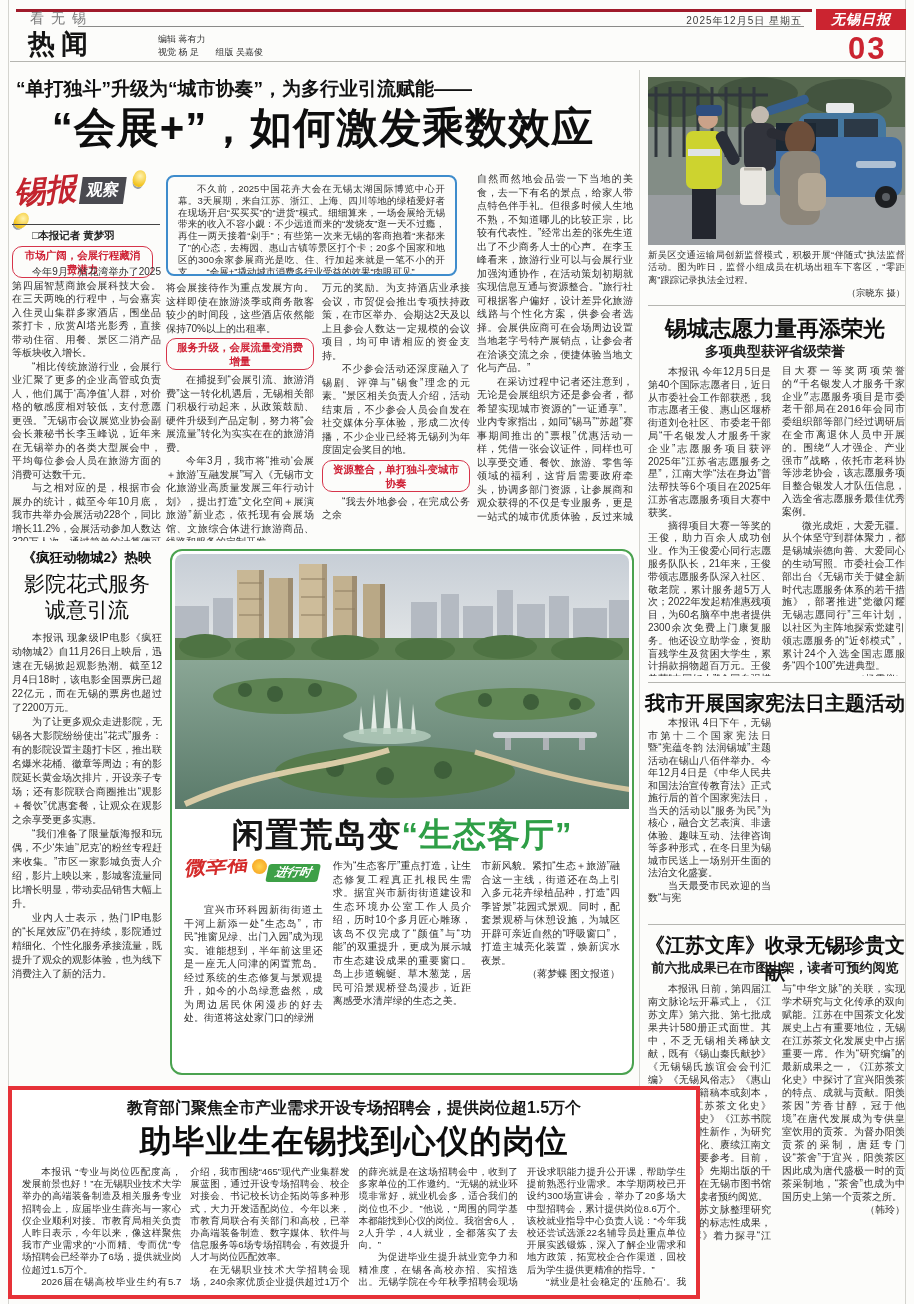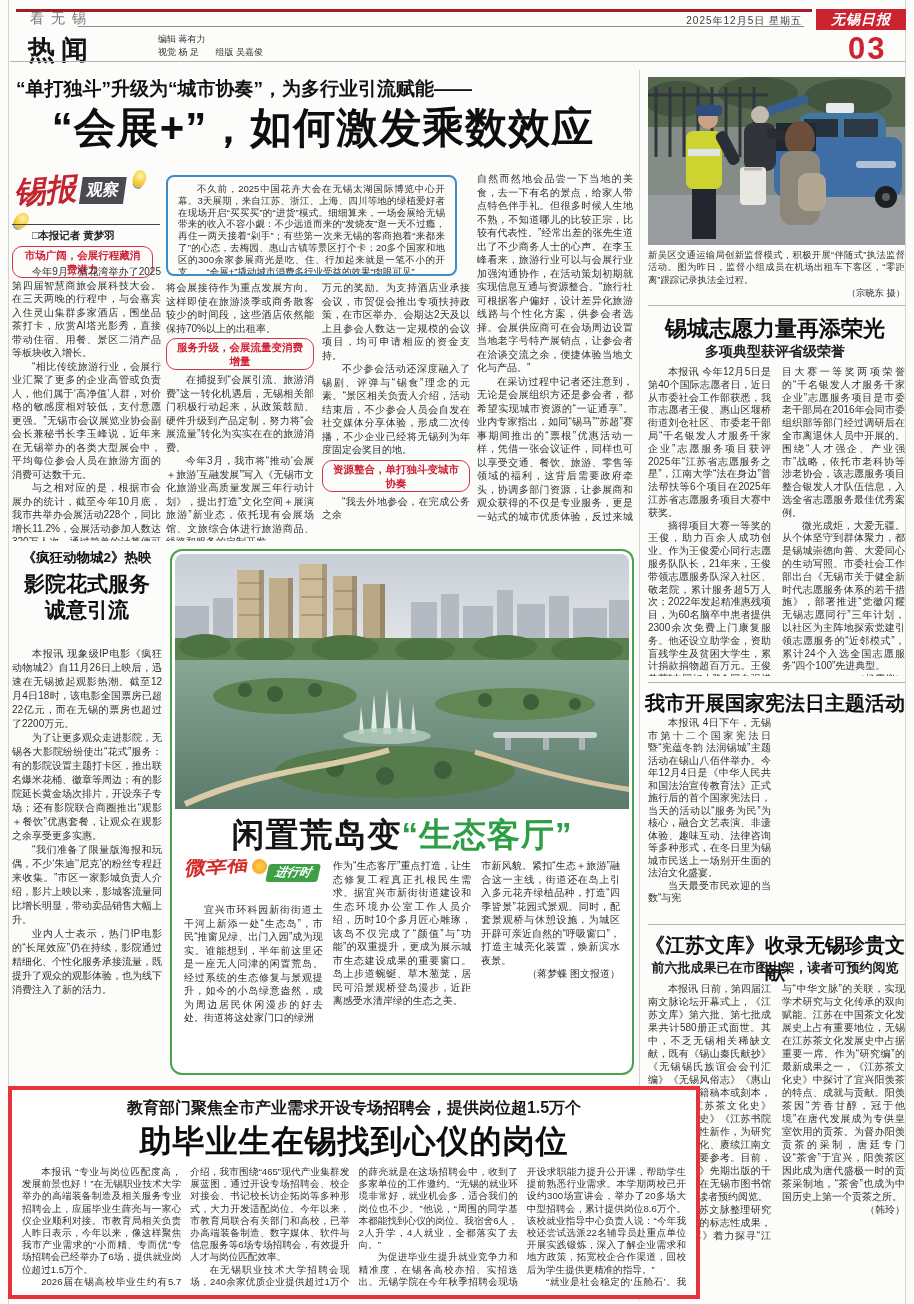--- a/index.html
+++ b/index.html
@@ -4,21 +4,21 @@
 <style>
   html,body{margin:0;padding:0;background:#e8e8e4;}
   .page{position:relative;width:914px;height:1304px;margin:0 auto;background:#fcfcfa;
         font-family:"Liberation Sans","DejaVu Sans",sans-serif;color:#2e2e2e;overflow:hidden;}
   .vline{position:absolute;width:1px;background:#d4d4cf;top:0;bottom:0;}
   .hline{position:absolute;height:1px;background:#b5b5b0;}
 
   
   .red-rule{position:absolute;left:16px;top:9px;width:796px;height:3px;background:#a01b2b;}
   .watch{position:absolute;left:30px;top:10px;font-size:14px;color:#7a7a7a;letter-spacing:7px;}
-  .section-name{position:absolute;left:28px;top:32px;font-size:27px;font-weight:900;letter-spacing:6px;color:#141414;}
+  .section-name{position:absolute;left:28px;top:26px;font-size:27px;font-weight:900;letter-spacing:6px;color:#141414;}
   .credits{position:absolute;left:158px;top:33px;font-size:9px;line-height:13px;color:#333;}
   .credits span{margin-right:14px;}
   .date{position:absolute;left:560px;top:14px;width:242px;text-align:right;font-size:10px;color:#3a3a3a;letter-spacing:1px;}
   .paper-logo{position:absolute;left:816px;top:9px;width:90px;height:21px;background:#cb2430;color:#fff;
       font-family:"Liberation Serif","DejaVu Serif",serif;font-style:italic;font-weight:bold;
       font-size:14px;line-height:21px;text-align:center;letter-spacing:1px;}
   .page-num{position:absolute;left:848px;top:31px;font-size:31px;font-weight:800;color:#cb2430;letter-spacing:2px;}
 
   
   .lead-kicker{position:absolute;left:16px;top:76px;font-size:19px;font-weight:800;color:#111;}
@@ -43,21 +43,21 @@
   .ncol p{margin:0;text-indent:2em;}
   .ncol p.byline{text-align:right;text-indent:0;}
   .introbox{position:absolute;left:166px;top:175px;width:267px;height:85px;border:2px solid #3e8ccc;
       border-radius:8px;padding:6px 10px;font-size:9.5px;line-height:11.8px;text-align:justify;
       overflow:hidden;color:#303030;}
   .introbox p{margin:0;text-indent:2em;}
 
   
   .movie{position:absolute;left:12px;top:549px;width:150px;height:532px;}
   .movie-kicker{text-align:center;font-size:13.5px;font-weight:800;color:#111;margin-bottom:4px;}
-  .movie-headline{text-align:center;font-size:21px;line-height:26px;font-weight:700;color:#0e0e0e;margin-bottom:24px;}
+  .movie-headline{text-align:center;font-size:21px;line-height:26px;font-weight:400;color:#0e0e0e;margin-bottom:8px;}
   .movie-body{height:438px;overflow:hidden;text-align:justify;font-size:10px;line-height:14px;}
   .movie-body p{margin:0;text-indent:2em;}
 
   
   .eco-card{position:absolute;left:170px;top:549px;width:464px;height:526px;border:2.5px solid #4aa24f;
       border-radius:12px;background:#fff;box-sizing:border-box;}
   .eco-photo{position:absolute;left:3px;top:3px;right:3px;height:255px;border-radius:8px 8px 0 0;overflow:hidden;}
   .eco-headline{position:absolute;left:0;top:262px;width:100%;text-align:center;font-size:33px;
       font-weight:900;color:#151515;letter-spacing:1px;}
   .eco-green{color:#2e9e46;}
@@ -360,21 +360,21 @@
   <div class="rail-credit">（宗晓东 摄）</div>
   <div class="hline" style="left:648px;top:305px;width:257px;"></div>
 
   <div class="rail-h1" style="top:314px;font-size:22px;">锡城志愿力量再添荣光</div>
   <div class="rail-h2" style="top:343px;font-size:14px;">多项典型获评省级荣誉</div>
   <div class="ncol" style="left:648px;top:366px;width:123px;height:310px;line-height:12.8px;">
       <p>本报讯 今年12月5日是第40个国际志愿者日，近日从市委社会工作部获悉，我市志愿者王俊、惠山区堰桥街道刘仓社区、市委老干部局“千名银发人才服务千家企业”志愿服务项目获评2025年“江苏省志愿服务之星”，江南大学“法在身边”普法帮扶等6个项目在2025年江苏省志愿服务项目大赛中获奖。</p>
       <p>摘得项目大赛一等奖的王俊，助力百余人成功创业。作为王俊爱心同行志愿服务队队长，21年来，王俊带领志愿服务队深入社区、敬老院，累计服务超5万人次；2022年发起精准惠残项目，为60名脑卒中患者提供2300余次免费上门康复服务。他还设立助学金，资助盲残学生及贫困大学生，累计捐款捐物超百万元。王俊曾获“中国好人”“全国自强模范”“全国五一劳动奖章”等荣誉。</p>
     </div>
   <div class="ncol" style="left:782px;top:366px;width:123px;height:310px;line-height:12.8px;">
-      <p style="text-indent: 0px;">目大赛一等奖两项荣誉的“千名银发人才服务千家企业”志愿服务项目是市委老干部局在2016年会同市委组织部等部门经过调研后在全市离退休人员中开展的。围绕“人才强企、产业强市”战略，依托市老科协等涉老协会，该志愿服务项目整合银发人才队伍信息，入选全省志愿服务最佳优秀案例。</p>
+      <p style="text-indent: 0px; font-family: Liberation Mono, monospace;">目大赛一等奖两项荣誉的“千名银发人才服务千家企业”志愿服务项目是市委老干部局在2016年会同市委组织部等部门经过调研后在全市离退休人员中开展的。围绕“人才强企、产业强市”战略，依托市老科协等涉老协会，该志愿服务项目整合银发人才队伍信息，入选全省志愿服务最佳优秀案例。</p>
       <p>微光成炬，大爱无疆。从个体坚守到群体聚力，都是锡城崇德向善、大爱同心的生动写照。市委社会工作部出台《无锡市关于健全新时代志愿服务体系的若干措施》，部署推进“党徽闪耀 无锡志愿同行”三年计划，以社区为主阵地探索党建引领志愿服务的“近邻模式”，累计24个入选全国志愿服务“四个100”先进典型。</p>
       <p class="byline">（杨雯仪）</p>
     </div>
   <div class="hline" style="left:648px;top:682px;width:257px;"></div>
 
   <div class="rail-h1" style="top:690px;font-size:20px;">我市开展国家宪法日主题活动</div>
   <div class="ncol" style="left:648px;top:717px;width:123px;height:200px;line-height:12.5px;">
       <p>本报讯 4日下午，无锡市第十二个国家宪法日暨“宪蕴冬韵 法润锡城”主题活动在锡山八佰伴举办。今年12月4日是《中华人民共和国法治宣传教育法》正式施行后的首个国家宪法日，当天的活动以“服务为民”为核心，融合文艺表演、非遗体验、趣味互动、法律咨询等多种形式，在冬日里为锡城市民送上一场别开生面的法治文化盛宴。</p>
       <p>当天最受市民欢迎的当数“与宪</p>
     </div>

